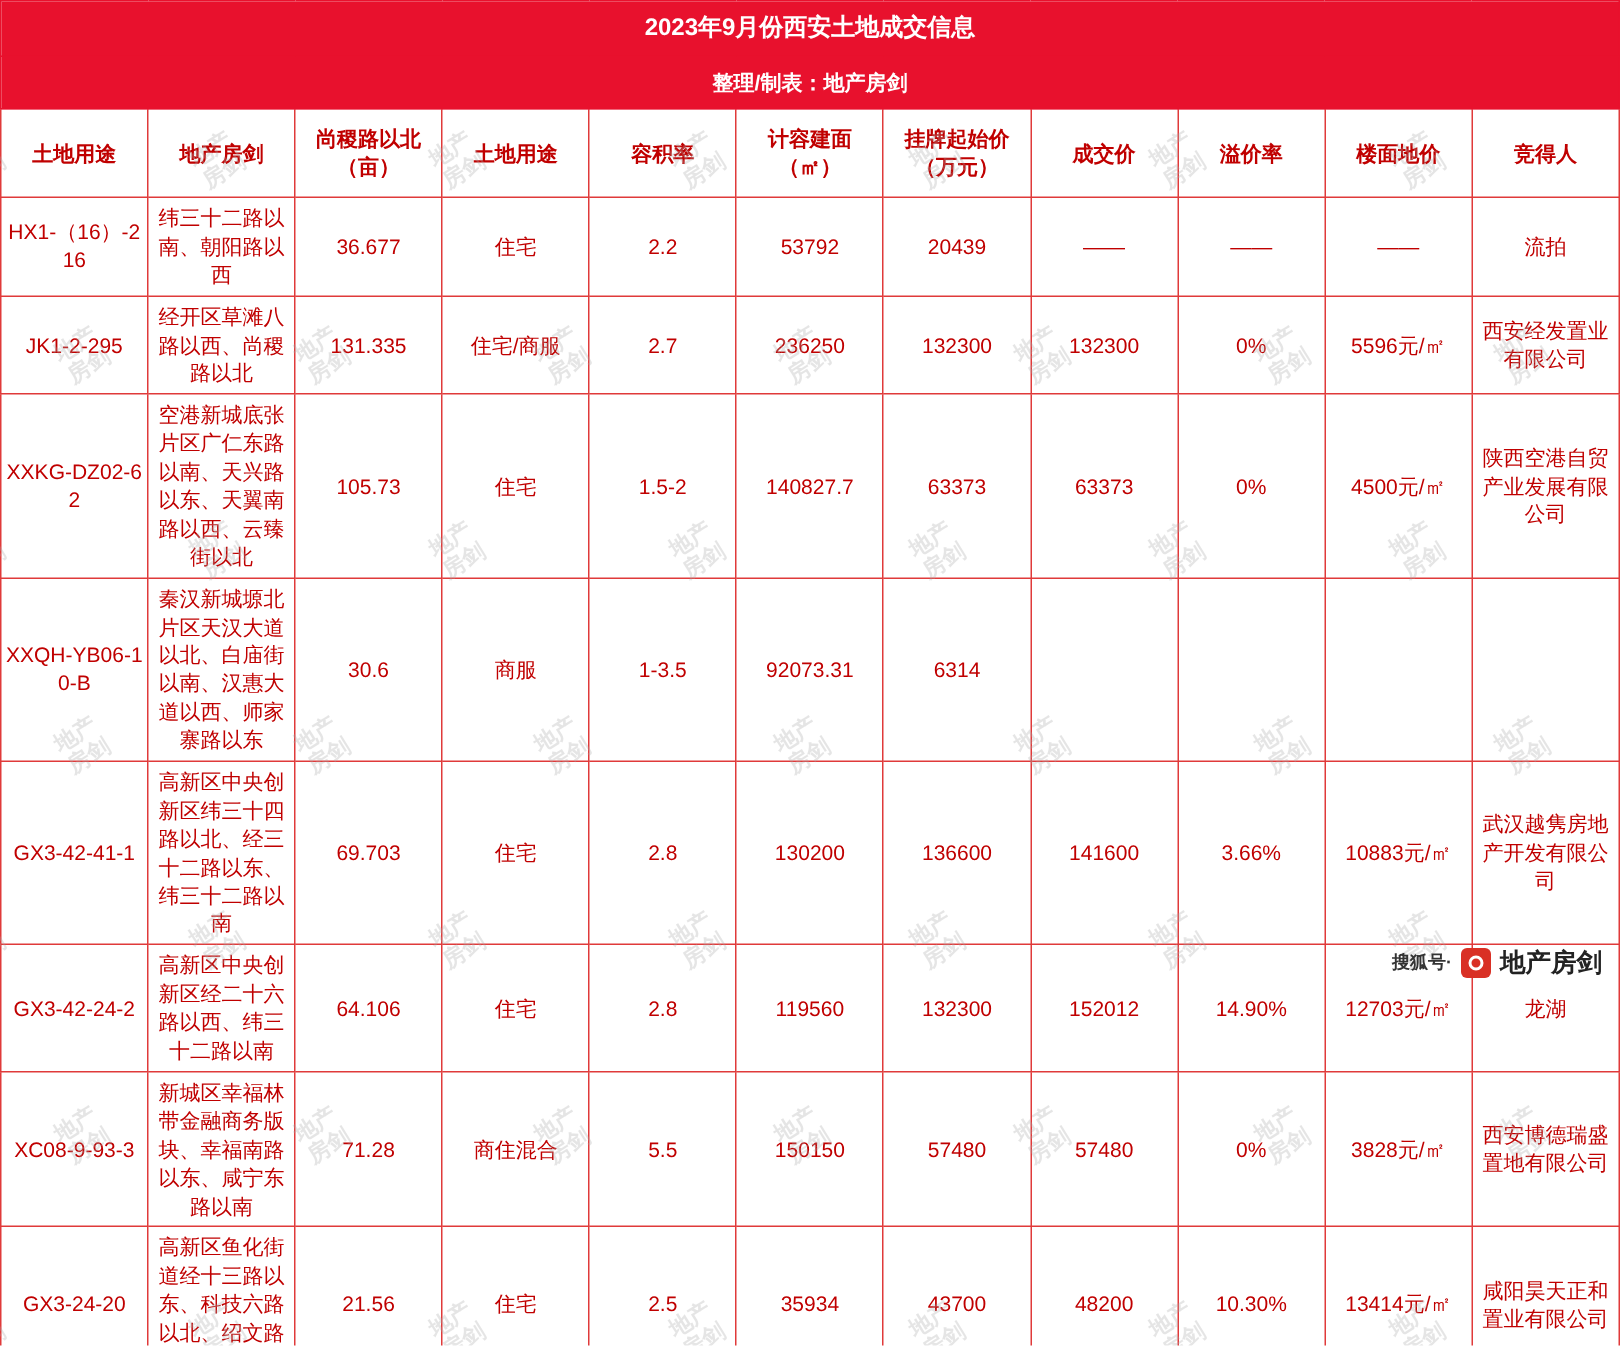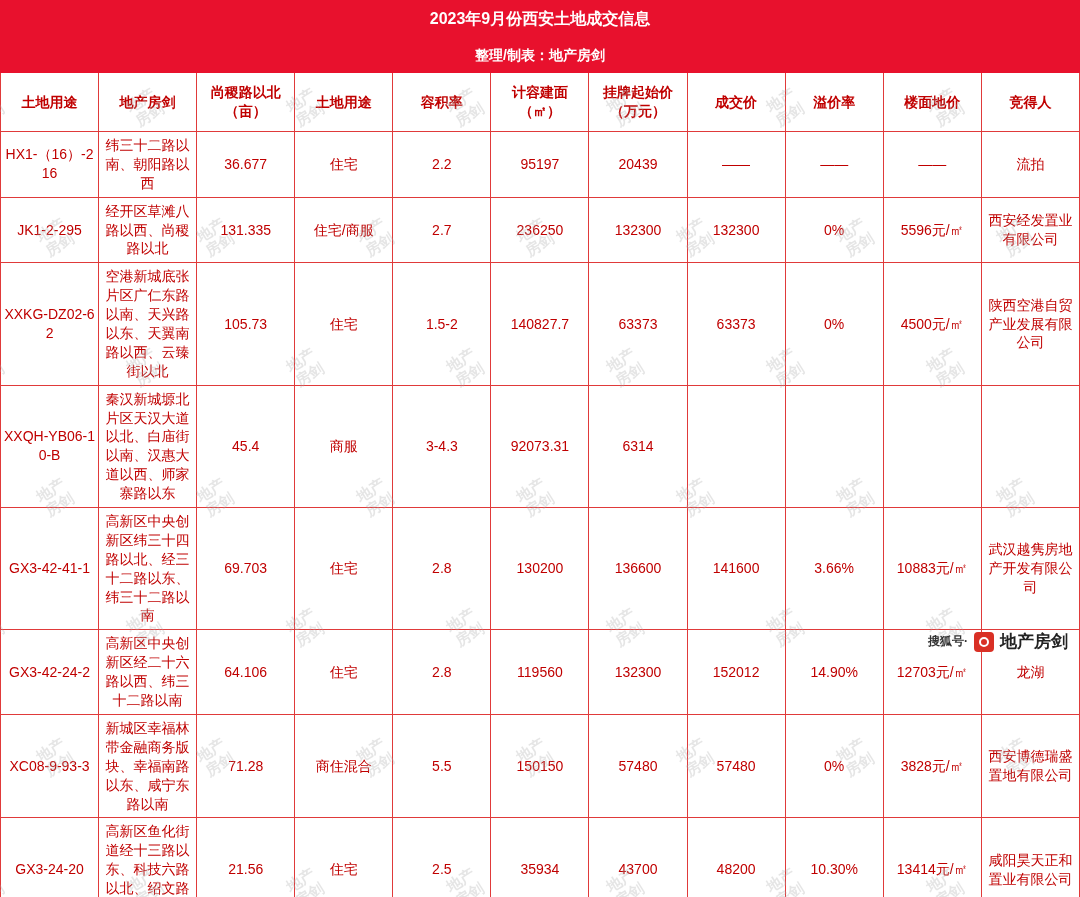--- a/index.html
+++ b/index.html
@@ -168,21 +168,21 @@
           <span>竞得人</span>
         </td>
       </tr>
 
       <tr>
         <td>HX1-（16）-216</td>
         <td class="loc">纬三十二路以南、朝阳路以西</td>
         <td>36.677</td>
         <td>住宅</td>
         <td>2.2</td>
-        <td>95197</td>
+        <td>53792</td>
         <td>20439</td>
         <td>——</td>
         <td>——</td>
         <td>——</td>
         <td>流拍</td>
       </tr>
 
       <tr>
         <td>JK1-2-295</td>
         <td class="loc">经开区草滩八路以西、尚稷路以北</td>
@@ -207,23 +207,23 @@
         <td>63373</td>
         <td>63373</td>
         <td>0%</td>
         <td>4500元/㎡</td>
         <td>陕西空港自贸产业发展有限公司</td>
       </tr>
 
       <tr>
         <td>XXQH-YB06-10-B</td>
         <td class="loc">秦汉新城塬北片区天汉大道以北、白庙街以南、汉惠大道以西、师家寨路以东</td>
-        <td>45.4</td>
+        <td>30.6</td>
         <td>商服</td>
-        <td>3-4.3</td>
+        <td>1-3.5</td>
         <td>92073.31</td>
         <td>6314</td>
         <td></td>
         <td></td>
         <td></td>
         <td></td>
       </tr>
 
       <tr>
         <td>GX3-42-41-1</td>

